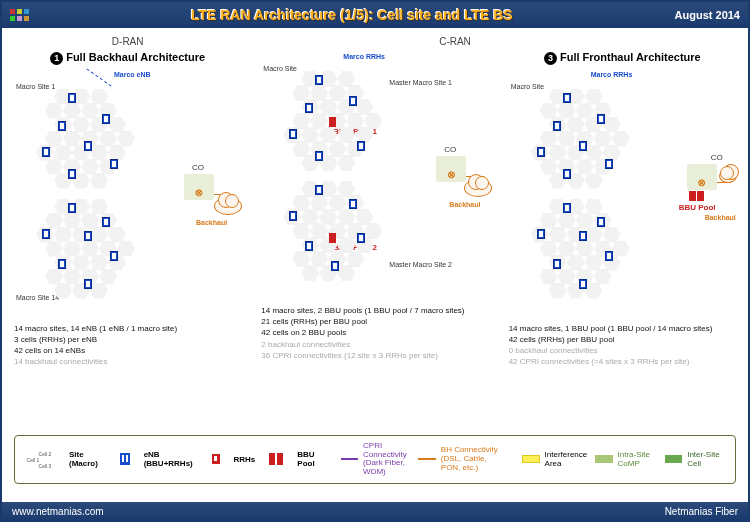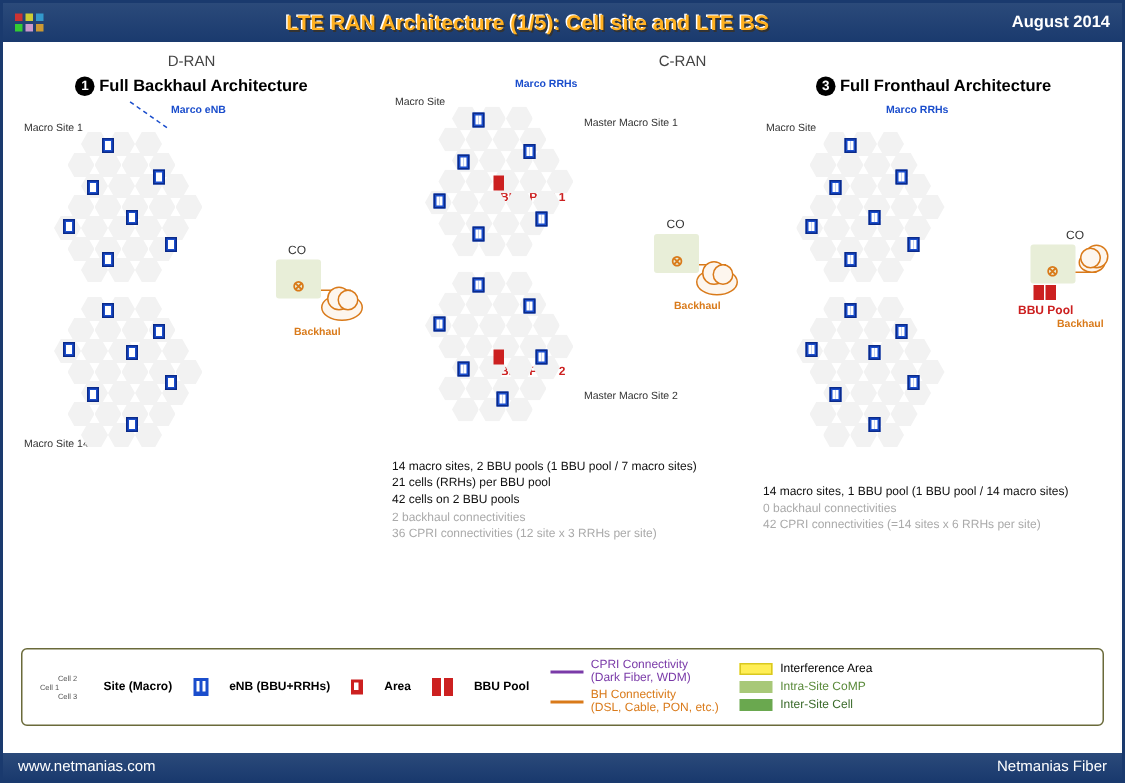--- a/index.html
+++ b/index.html
@@ -43,21 +43,21 @@
   .mini-hex{position:absolute;width:16px;height:14px;background:#fff;clip-path:polygon(25% 0,75% 0,100% 50%,75% 100%,25% 100%,0 50%);font-size:5px;text-align:center;line-height:14px;color:#555}
   .leg-enb{width:10px;height:12px;background:#1a4dcc;position:relative}
   .leg-enb::before,.leg-enb::after{content:"";position:absolute;top:2px;width:2px;height:7px;background:#fff}
   .leg-enb::before{left:2px}.leg-enb::after{right:2px}
   .leg-rrh{width:8px;height:10px;background:#cc2020;position:relative}
   .leg-rrh::before{content:"";position:absolute;top:2px;left:2px;width:3px;height:5px;background:#fff}
   .leg-bbu-group{display:flex;gap:2px}
   .leg-bbu{width:6px;height:12px;background:#cc2020}
   .leg-line{width:22px;height:2px}
   .leg-block{width:22px;height:8px}
-  .leg-col{display:flex;flex-direction:column;gap:3px}
+  .leg-col{display:flex;flex-direction:row;gap:3px}
   .leg-row{display:flex;align-items:center;gap:5px}
   .leg-text{display:flex;flex-direction:column;line-height:1.1}
   .footer{position:absolute;bottom:0;left:0;right:0;height:18px;background:linear-gradient(#2b4a7a,#1a3a6e);color:#fff;font-size:10px;display:flex;justify-content:space-between;align-items:center;padding:0 10px}
   .dash-line{position:absolute;border-top:1px dashed #1a4dcc}
 </style>
 </head>
 <body>
 
 <div class="header">
   <div class="logo">
@@ -164,20 +164,26 @@
           <div class="enb" style="top:182px;left:96px"></div>
           <div class="enb" style="top:190px;left:44px"></div>
           <div class="enb" style="top:210px;left:70px"></div>
         </div>
 
         <div class="co-box" style="top:105px;left:170px"></div>
         <span class="co-label" style="top:94px;left:178px">CO</span>
         <div class="backhaul-line" style="top:125px;left:200px;width:20px"></div>
         <div class="cloud" style="top:128px;left:200px"></div>
         <span class="label orange" style="top:150px;left:182px">Backhaul</span>
+      </div>
+      <div class="text-block">
+        <div>14 macro sites, 14 eNB (1 eNB / 1 macro site)</div>
+        <div>3 cells (RRHs) per eNB</div>
+        <div>42 cells on 14 eNBs</div>
+        <div class="grey">14 backhaul connectivities</div>
       </div>
     </div>
 
     <div class="col">
       <div class="supertitle" style="position:relative;left:80px">C-RAN</div>
       <div class="diagram">
         <span class="label blue" style="top:2px;left:82px">Marco RRHs</span>
         <span class="label" style="top:14px;left:2px">Macro Site</span>
         <span class="label" style="top:28px;left:128px">Master Macro Site 1</span>
         <span class="label" style="top:210px;left:128px">Master Macro Site 2</span>
@@ -353,43 +359,44 @@
         <span class="co-label" style="top:84px;left:202px">CO</span>
         <div class="bbu" style="top:122px;left:180px"></div>
         <div class="bbu" style="top:122px;left:188px"></div>
         <span class="label red" style="top:134px;left:170px;font-size:8px">BBU Pool</span>
         <div class="backhaul-line" style="top:113px;left:208px;width:14px"></div>
         <div class="cloud" style="top:100px;left:210px;width:18px;height:14px"></div>
         <span class="label orange" style="top:145px;left:196px">Backhaul</span>
       </div>
       <div class="text-block">
         <div>14 macro sites, 1 BBU pool (1 BBU pool / 14 macro sites)</div>
+        <div>42 cells (RRHs) per BBU pool</div>
         <div class="grey">0 backhaul connectivities</div>
-        <div class="grey">42 CPRI connectivities (=14 sites x 6 RRHs per site)</div>
+        <div class="grey">42 CPRI connectivities (=4 sites x 3 RRHs per site)</div>
       </div>
     </div>
   </div>
 
   <div class="legend">
     <div class="leg-item">
       <div class="leg-hex-group">
         <div class="mini-hex" style="top:0;left:12px">Cell 2</div>
         <div class="mini-hex" style="top:6px;left:0">Cell 1</div>
         <div class="mini-hex" style="top:12px;left:12px">Cell 3</div>
       </div>
     </div>
     <div style="font-weight:bold">Site (Macro)</div>
     <div class="leg-item">
       <div class="leg-enb"></div>
     </div>
     <div style="font-weight:bold">eNB (BBU+RRHs)</div>
     <div class="leg-item">
       <div class="leg-rrh"></div>
     </div>
-    <div style="font-weight:bold">Area</div>
+    <div style="font-weight:bold">RRHs</div>
     <div class="leg-item">
       <div class="leg-bbu-group">
           <div class="leg-bbu"></div>
           <div class="leg-bbu"></div>
         </div>
     </div>
     <div style="font-weight:bold">BBU Pool</div>
     <div class="leg-col">
       <div class="leg-row">
         <div class="leg-line" style="background:#7a3aa8"></div>

